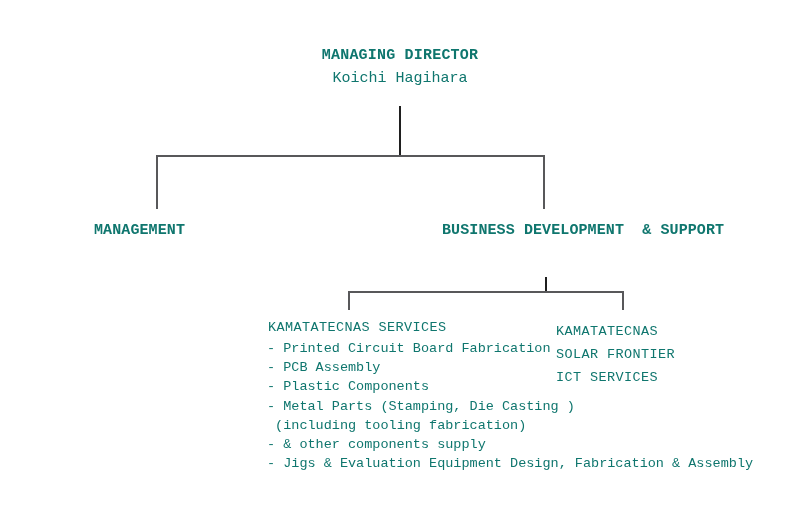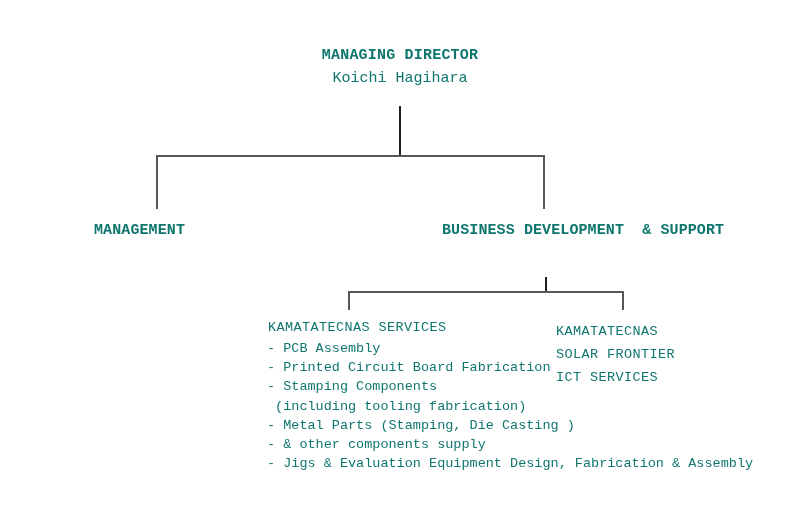--- a/index.html
+++ b/index.html
@@ -79,25 +79,25 @@
   <div class="abs bold-label mgmt">MANAGEMENT</div>
   <div class="abs bold-label bds">BUSINESS DEVELOPMENT  &amp; SUPPORT</div>
 
   <div class="abs line stem vline stem2"></div>
   <div class="abs line hline h2"></div>
   <div class="abs line vline d2l"></div>
   <div class="abs line vline d2r"></div>
 
   <div class="abs elec-title">KAMATATECNAS SERVICES</div>
   <div class="abs elec-list">
+    <div class="item">- Printed Circuit Board Fabrication</div>
     <div class="item">- PCB Assembly</div>
-    <div class="item">- Printed Circuit Board Fabrication</div>
-    <div class="item">- Stamping Components</div>
+    <div class="item">- Plastic Components</div>
+    <div class="item">- Metal Parts (Stamping, Die Casting )</div>
     <div class="item"> (including tooling fabrication)</div>
-    <div class="item">- Metal Parts (Stamping, Die Casting )</div>
     <div class="item">- &amp; other components supply</div>
     <div class="item">- Jigs &amp; Evaluation Equipment Design, Fabrication &amp; Assembly</div>
   </div>
 
   <div class="abs units">
     <div>KAMATATECNAS</div>
     <div>SOLAR FRONTIER</div>
     <div>ICT SERVICES</div>
   </div>
 

